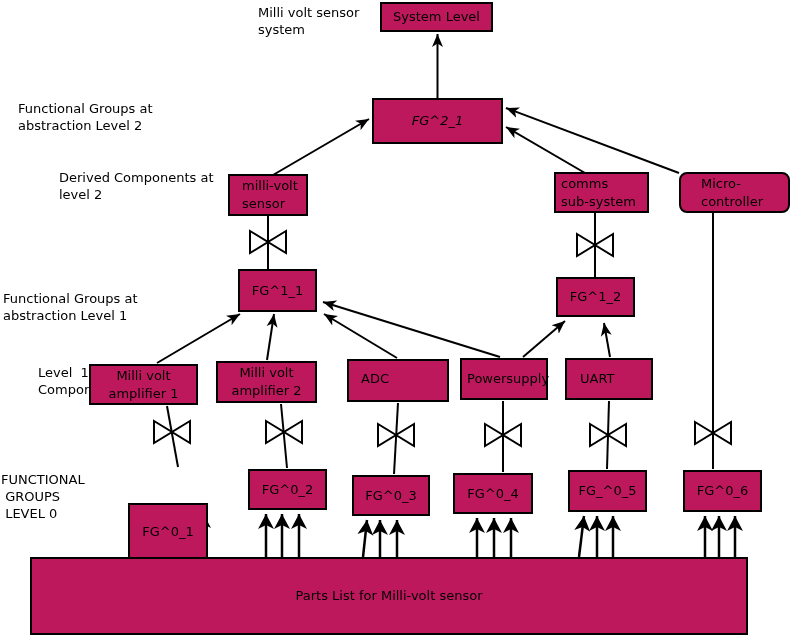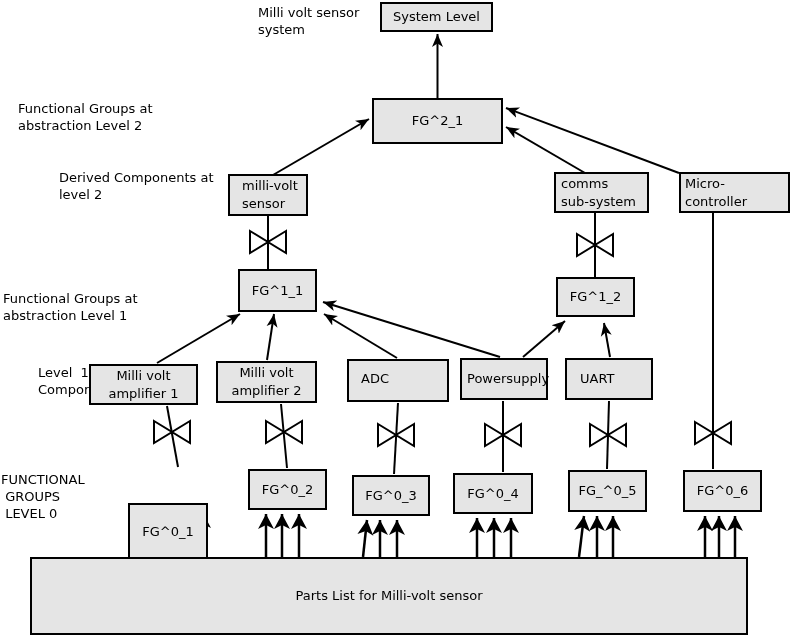--- a/index.html
+++ b/index.html
@@ -15,21 +15,21 @@
     position:absolute;
     font-size:13px;
     line-height:1.32;
     white-space:pre-wrap;
     color:#000;
   }
   .box{
     position:absolute;
     box-sizing:border-box;
     border:2px solid #000;
-    background:#e5e5e5;
+    background:#be185d;
     font-size:13px;
     line-height:1.35;
     white-space:pre-wrap;
     display:flex;
     align-items:center;
     justify-content:center;
     text-align:center;
   }
   .box.left{
     justify-content:flex-start;
@@ -118,27 +118,27 @@
 level 2</div>
   <div class="lbl" style="left:3px;top:290px;">Functional Groups at
 abstraction Level 1</div>
   <div class="lbl" style="left:2px;top:364px;margin-left:36px;">Level  1
 Components</div>
   <div class="lbl" style="left:1px;top:471px;">FUNCTIONAL
  GROUPS
  LEVEL 0</div>
 
   <div class="box" style="left:380px;top:2px;width:113px;height:30px;">System Level</div>
-  <div class="box" style="left:372px;top:98px;width:131px;height:46px;">FG^2_1</div>
+  <div class="box" style="left:372px;top:98px;width:131px;height:46px;font-style:italic;">FG^2_1</div>
 
   <div class="box left" style="left:228px;top:174px;width:80px;height:42px;padding-left:12px;">milli-volt
 sensor</div>
   <div class="box left" style="left:554px;top:172px;width:95px;height:41px;padding-left:5px;">comms
 sub-system</div>
-  <div class="box left" style="left:679px;top:172px;width:111px;height:41px;padding-left:4px;">Micro-
+  <div class="box left" style="left:679px;top:172px;width:111px;height:41px;padding-left:20px;border-radius:8px;">Micro-
 controller</div>
 
   <div class="box" style="left:238px;top:269px;width:79px;height:43px;">FG^1_1</div>
   <div class="box" style="left:556px;top:277px;width:79px;height:40px;">FG^1_2</div>
 
   <div class="box" style="left:89px;top:364px;width:109px;height:41px;">Milli volt
 amplifier 1</div>
   <div class="box" style="left:216px;top:361px;width:101px;height:42px;">Milli volt
 amplifier 2</div>
   <div class="box left" style="left:347px;top:359px;width:102px;height:43px;padding-left:12px;align-items:flex-start;padding-top:9px;">ADC</div>

